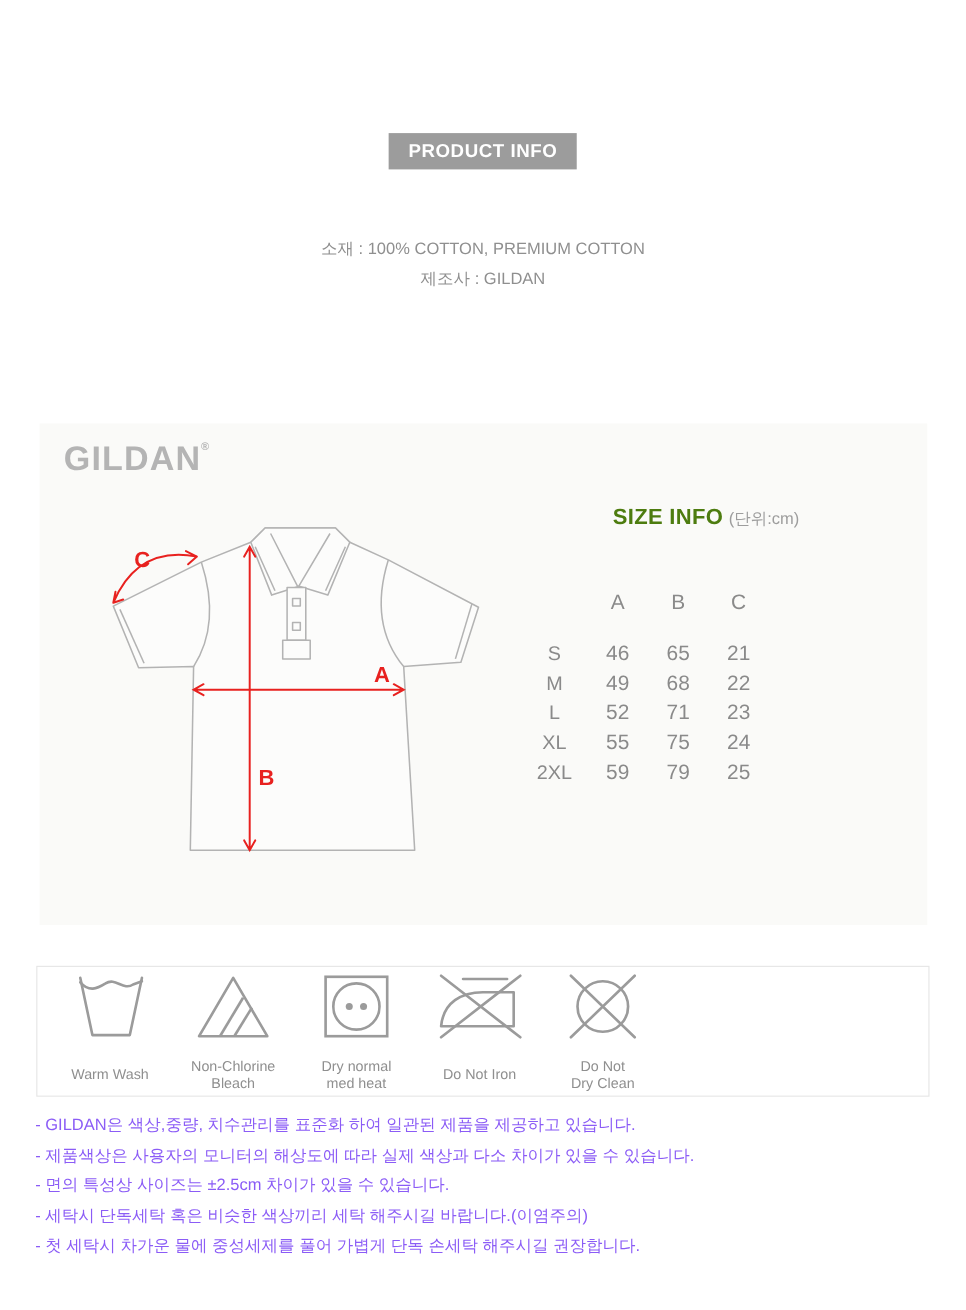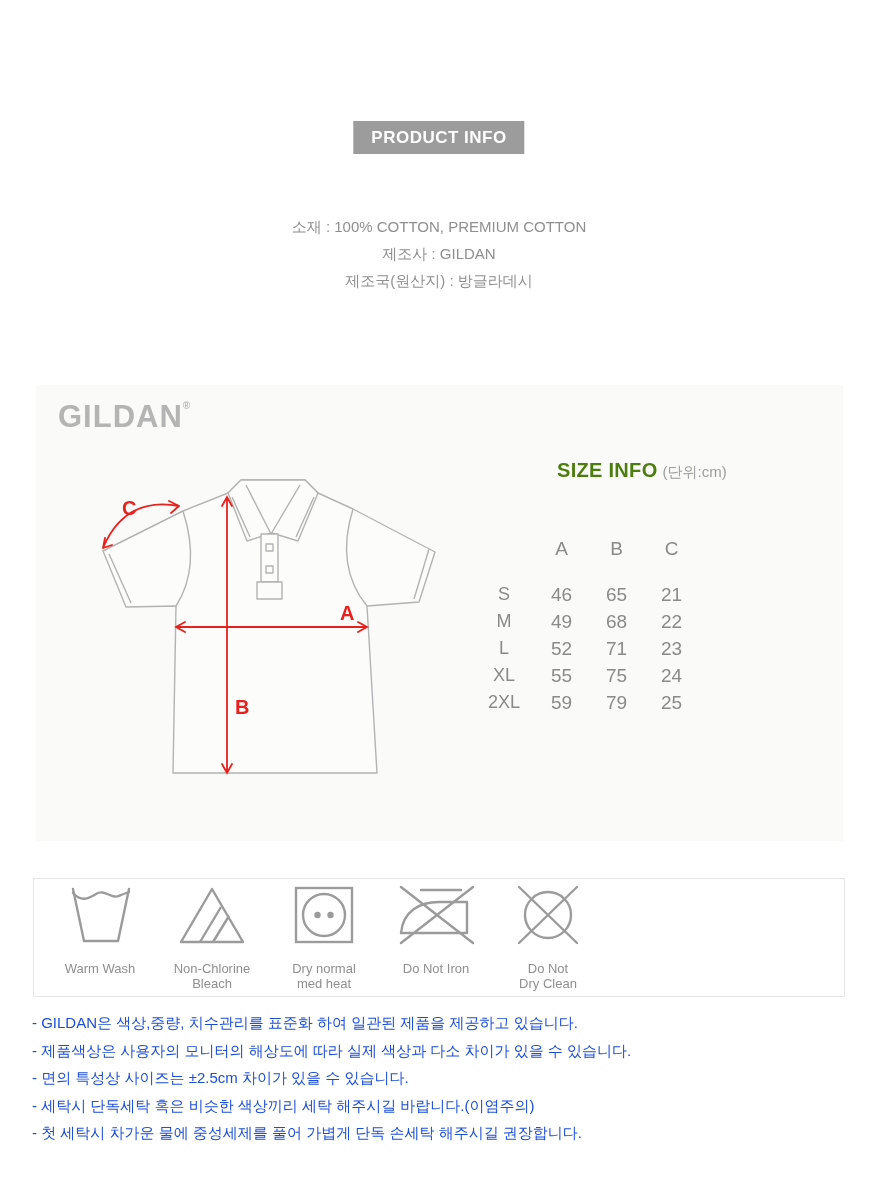--- a/index.html
+++ b/index.html
@@ -53,51 +53,50 @@
     position:absolute; left:33px; top:878px; width:812px; height:119px;
     background:#ffffff; border:1px solid #e5e5e5;
     display:flex; align-items:center; padding-left:10px;
   }
   .care-item {
     width:112px; display:flex; flex-direction:column; align-items:center;
   }
   .care-item .ic { height:60px; display:flex; align-items:flex-start; }
   .care-item .lab {
     height:32px; margin-top:18px; display:flex; flex-direction:column;
-    justify-content:flex-start; text-align:center;
+    justify-content:center; text-align:center;
     color:#8f8f8f; font-size:13px; line-height:15px; white-space:nowrap;
   }
   .care-notes { margin-left:24px; }
   .care-notes ul { list-style:none; }
   .care-notes li {
     position:relative; padding-left:13px; color:#8a8a8a;
     font-size:12px; line-height:17px; white-space:nowrap;
   }
   .care-notes li::before {
     content:""; position:absolute; left:1px; top:7px; width:4px; height:4px;
     border-radius:50%; background:#9a9a9a;
   }
 
   
   .footer-notes {
-    position:absolute; left:32px; top:1009px; color:#1d4ed8;
+    position:absolute; left:32px; top:1009px; color:#8b5cf6;
     font-size:15px; line-height:27.5px; white-space:nowrap;
   }
 </style>
 </head>
 <body>
 
 <div class="page">
 
   <div class="badge">PRODUCT INFO</div>
 
   <div class="meta">
     <div>소재 : 100% COTTON, PREMIUM COTTON</div>
     <div>제조사 : GILDAN</div>
-    <div>제조국(원산지) : 방글라데시</div>
   </div>
 
   <div class="size-box">
     <div class="brand-logo"><span>GILDAN</span><sup>®</sup></div>
 
     <div class="size-title">
       <span class="t">SIZE INFO</span><span class="u">(단위:cm)</span>
     </div>
 
     <div class="size-table">

